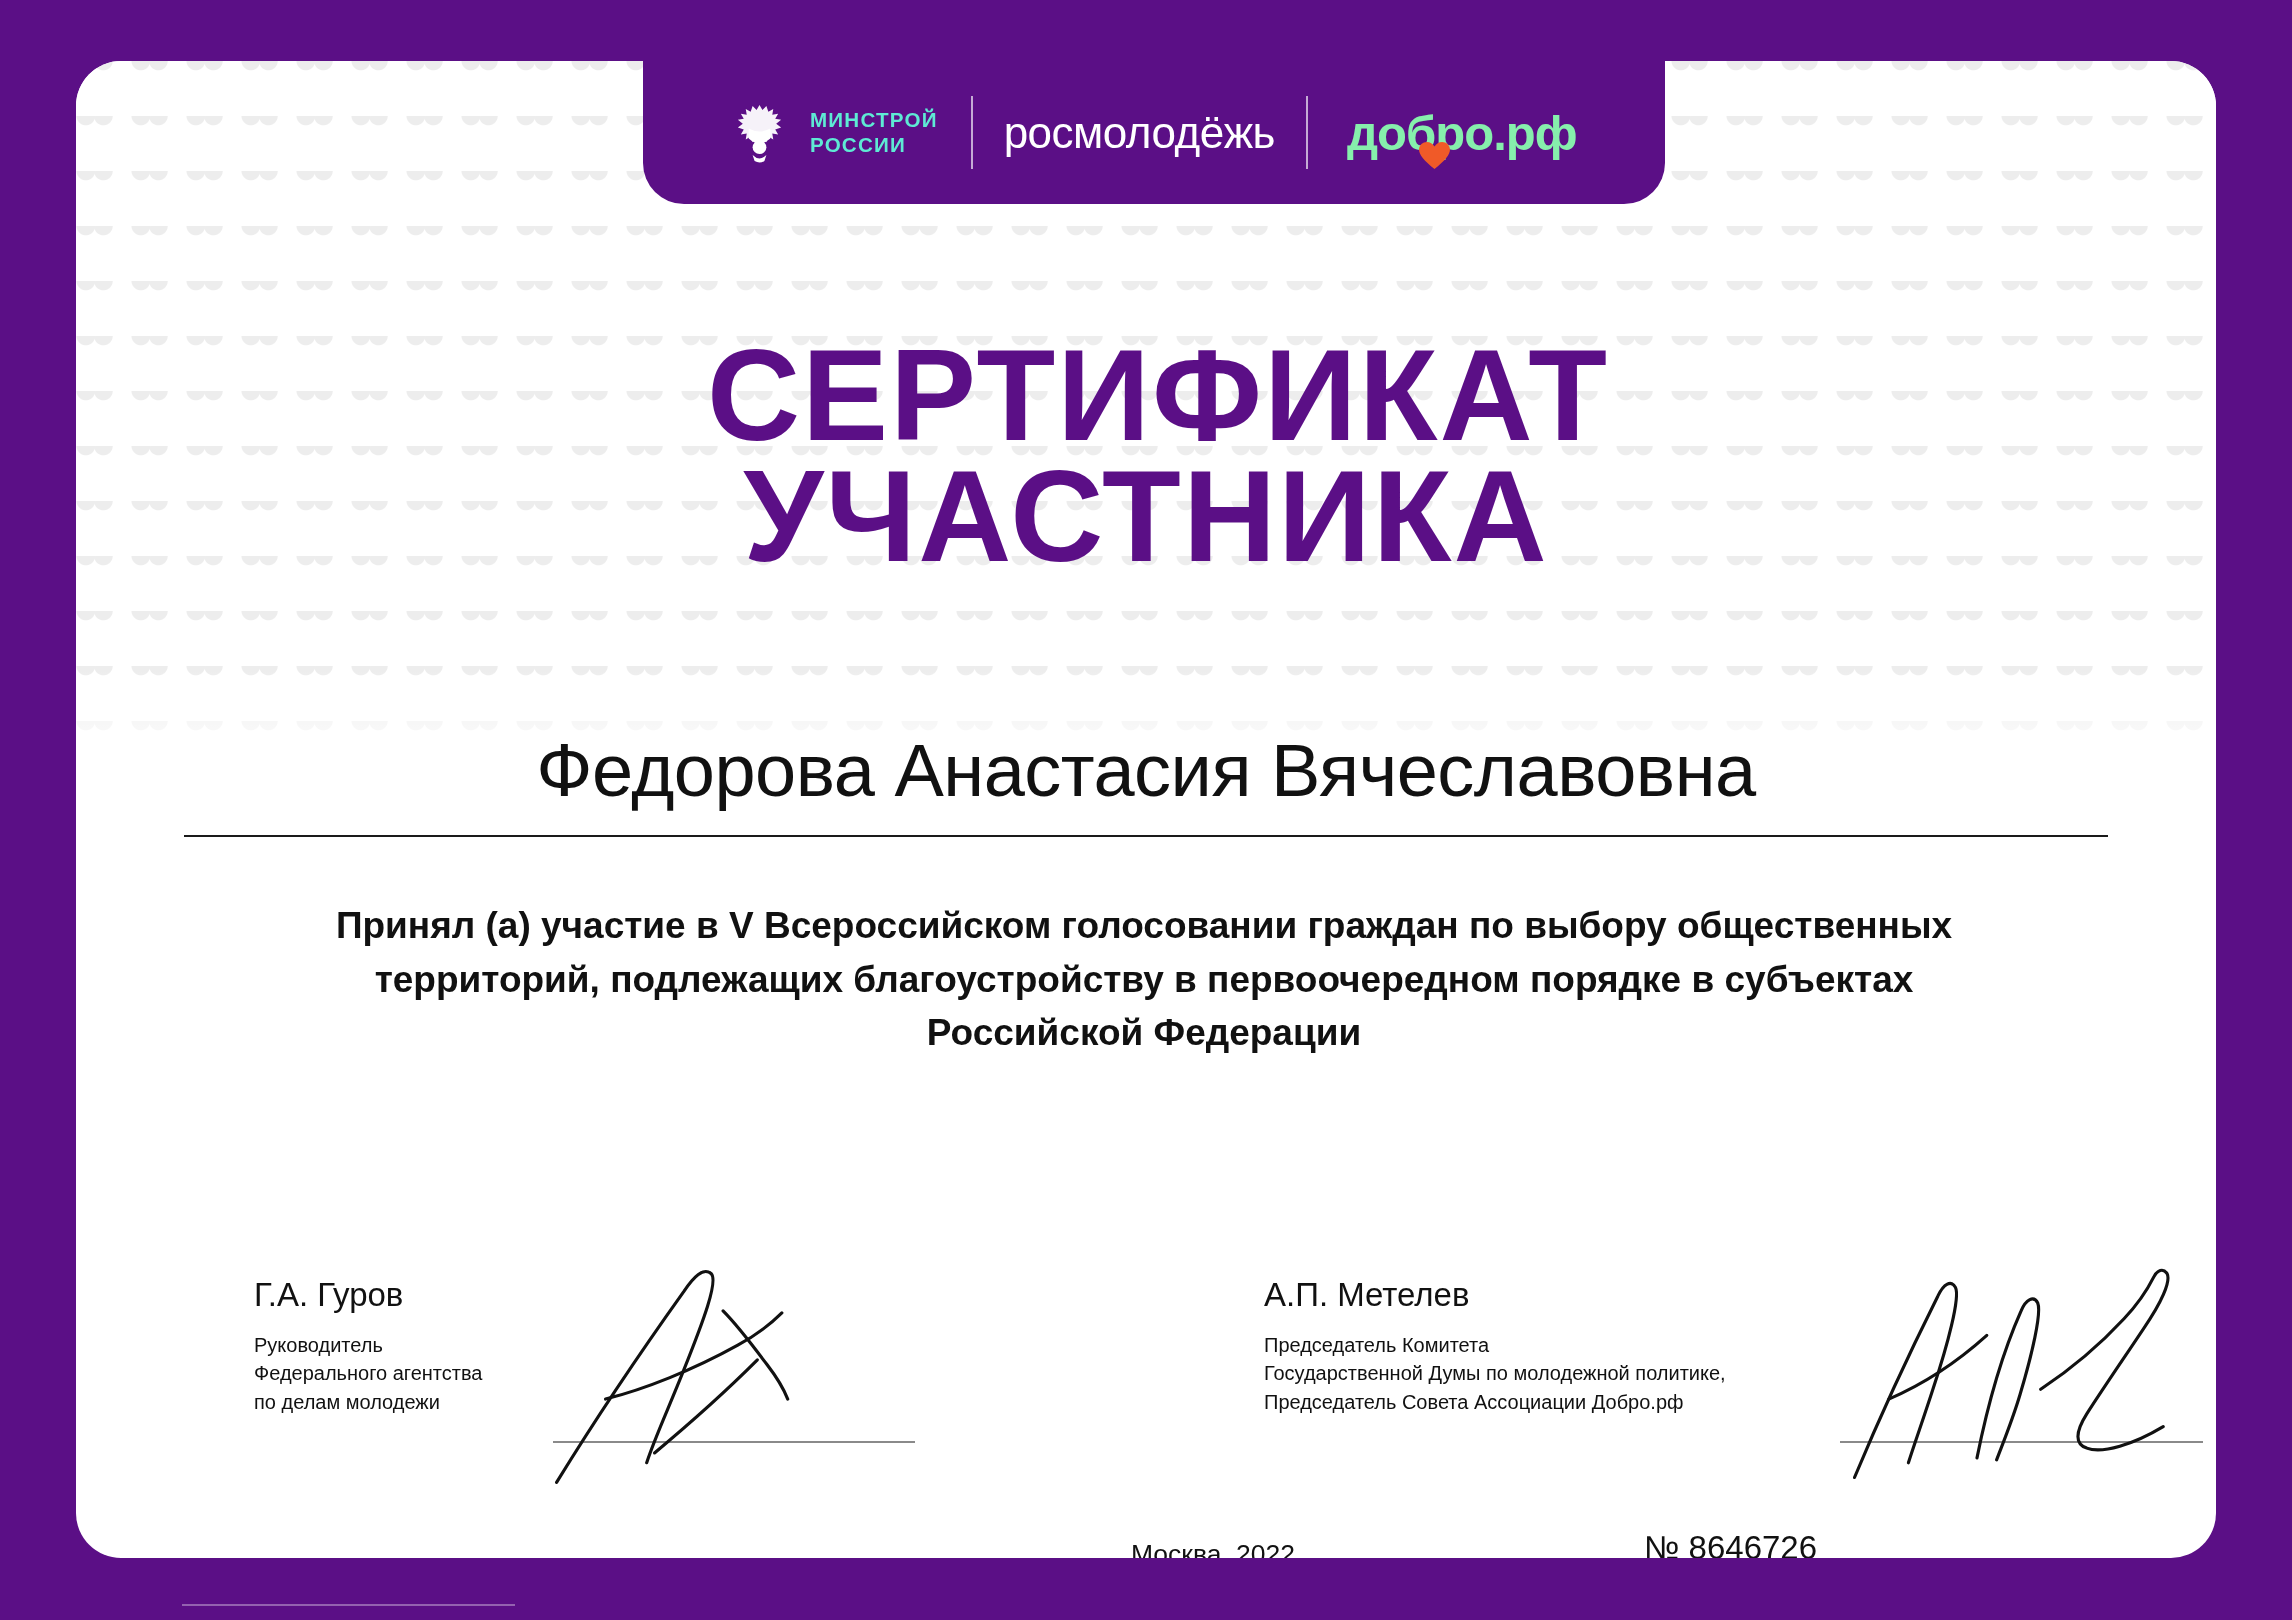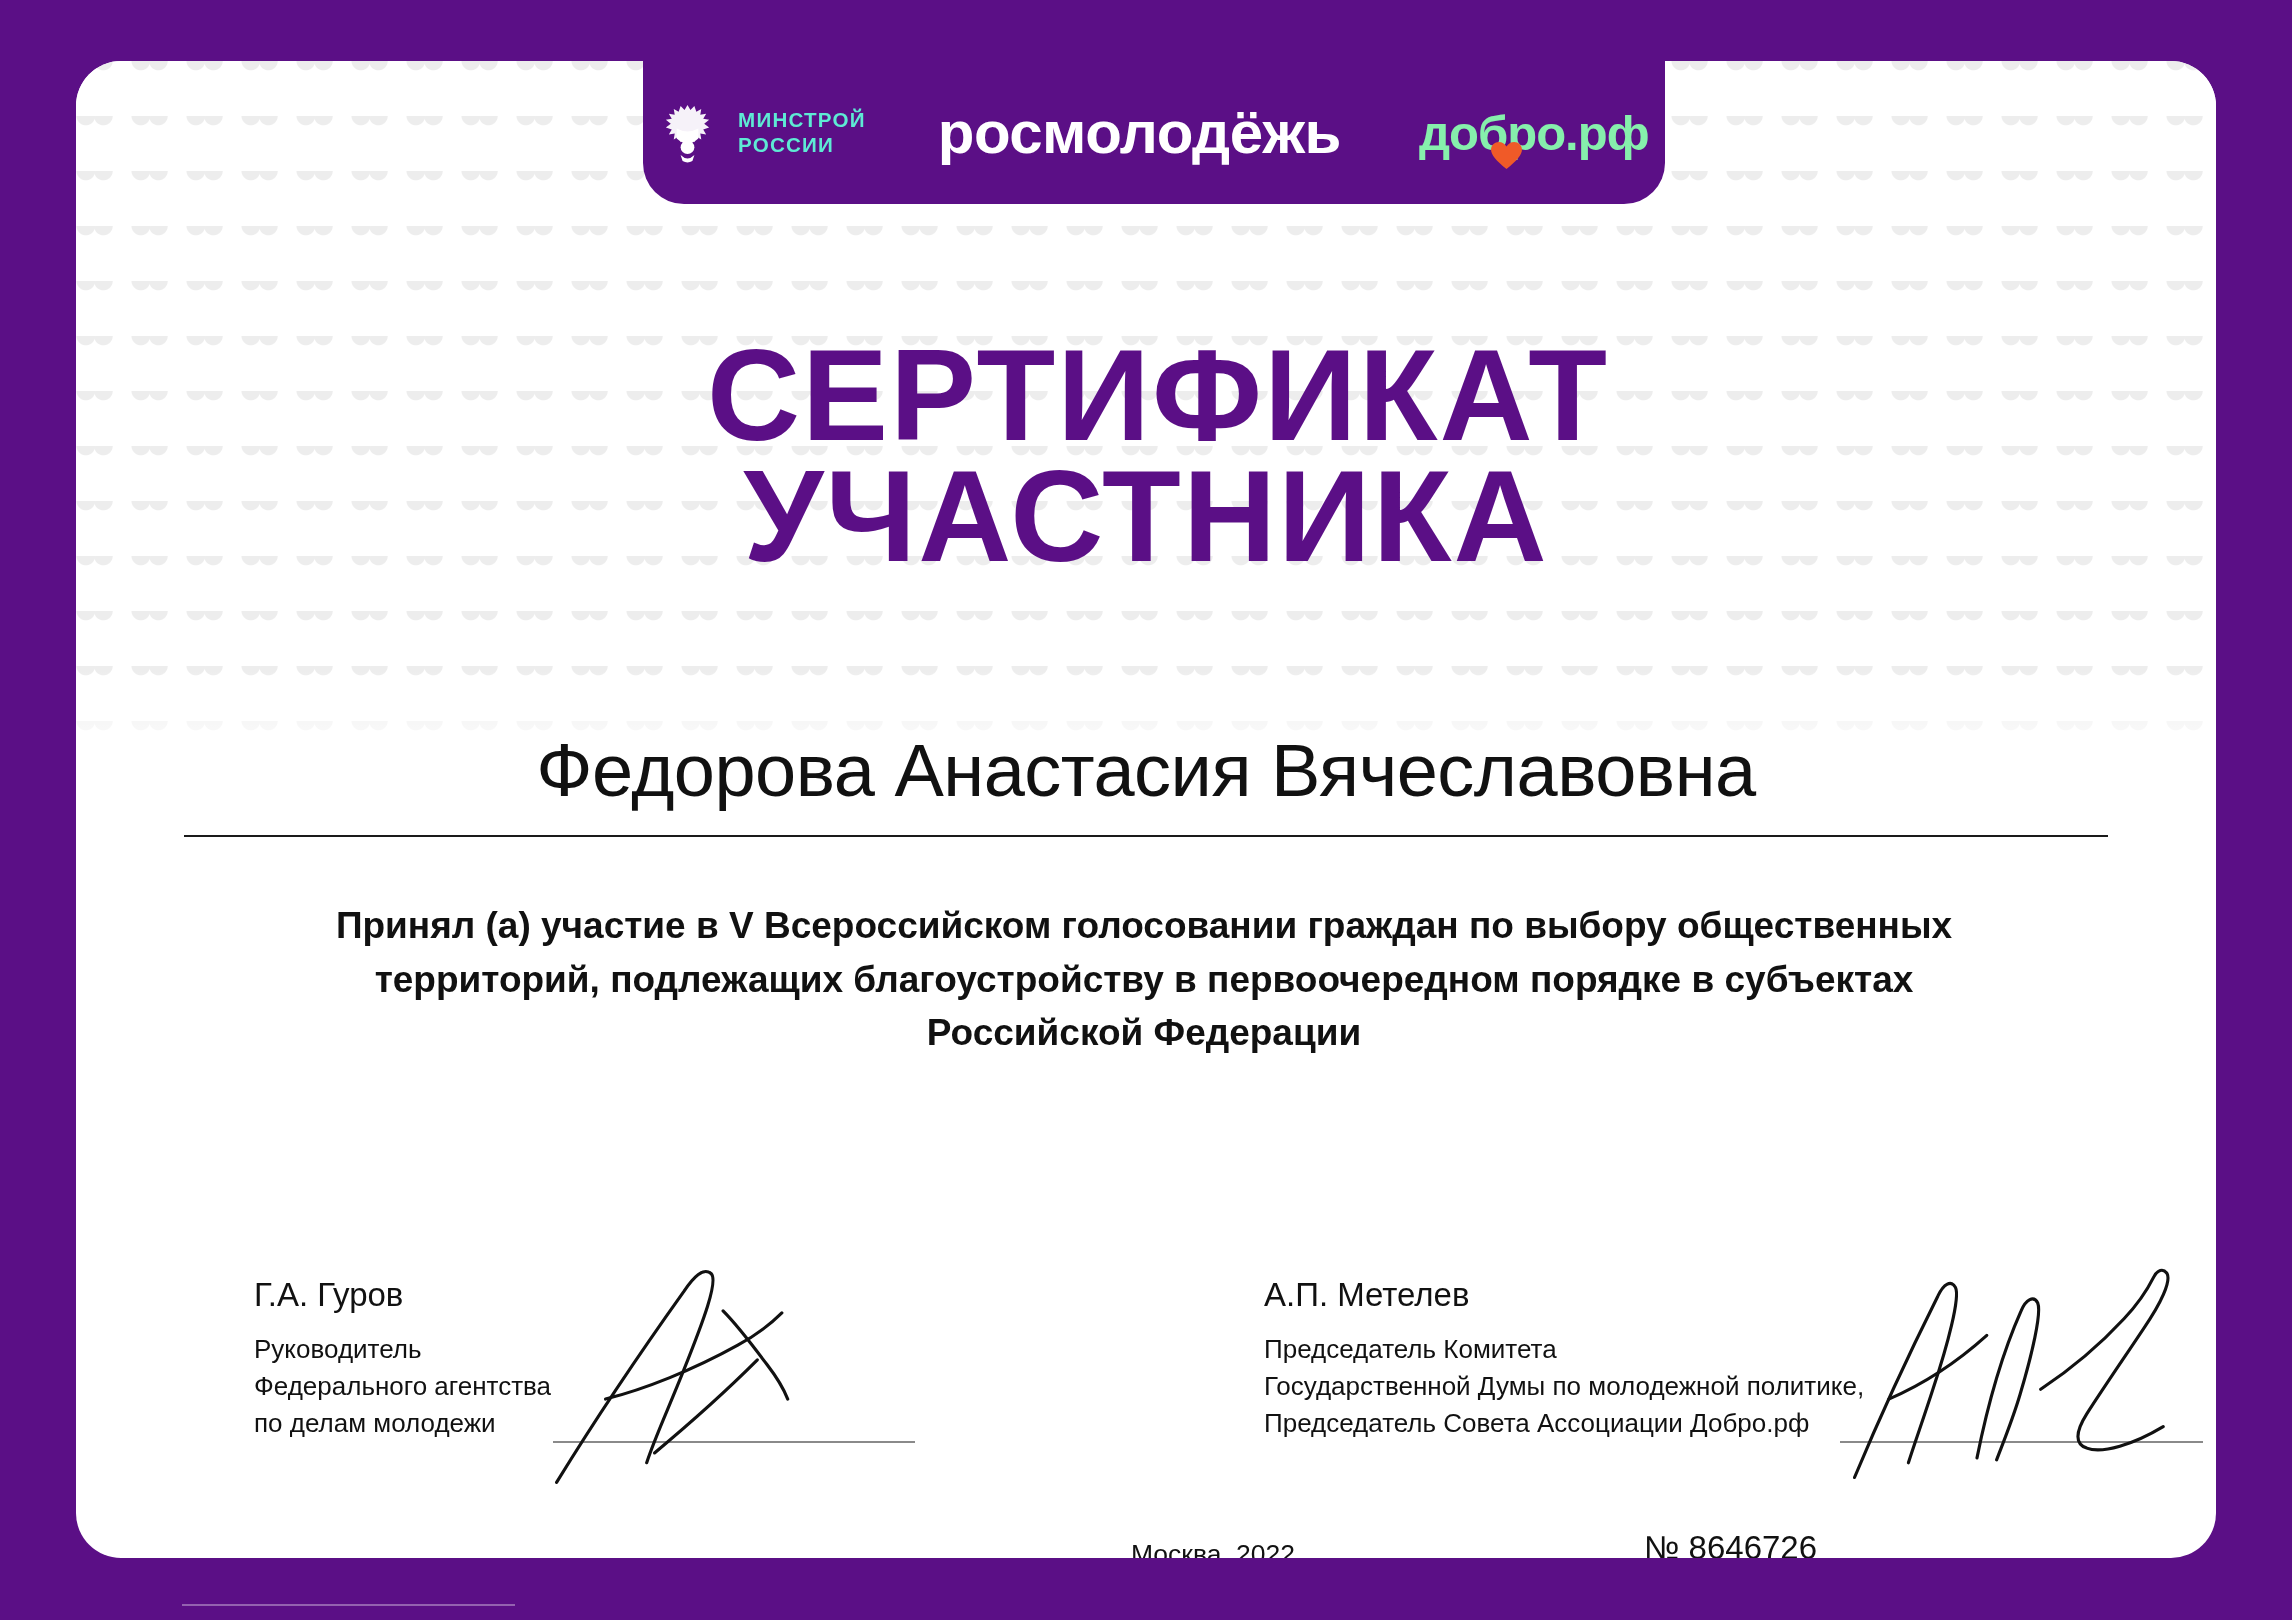--- a/index.html
+++ b/index.html
@@ -94,25 +94,25 @@
     color: #5eead4;
     white-space: pre-line;
     text-align: left;
   }
   .divider {
     width: 2px;
     height: 73px;
     background: rgba(255,255,255,0.65);
   }
   .rosmol-text {
-    font-size: 60px;
-    font-weight: bold;
+    font-size: 44px;
+    font-weight: normal;
     color: #ffffff;
     letter-spacing: -0.5px;
-    padding: 0 39px;
+    padding: 0 31px;
     white-space: nowrap;
   }
   .dobro-wrap {
     position: relative;
     padding: 0 33px 0 39px;
     white-space: nowrap;
   }
   .dobro-text {
     font-size: 49px;
     font-weight: bold;
@@ -191,21 +191,21 @@
   .sig-left  { left: 178px;  width: 765px; }
   .sig-right { left: 1188px; width: 863px; }
 
   .sig-name {
     font-size: 33px;
     color: #111111;
     font-weight: normal;
     margin-bottom: 17px;
   }
   .sig-role {
-    font-size: 26px;
+    font-size: 20px;
     color: #111111;
     line-height: 1.42;
     white-space: pre-line;
   }
   .sig-line {
     position: absolute;
     height: 2px;
     background: #8a8a8a;
     top: 1380px;
   }

